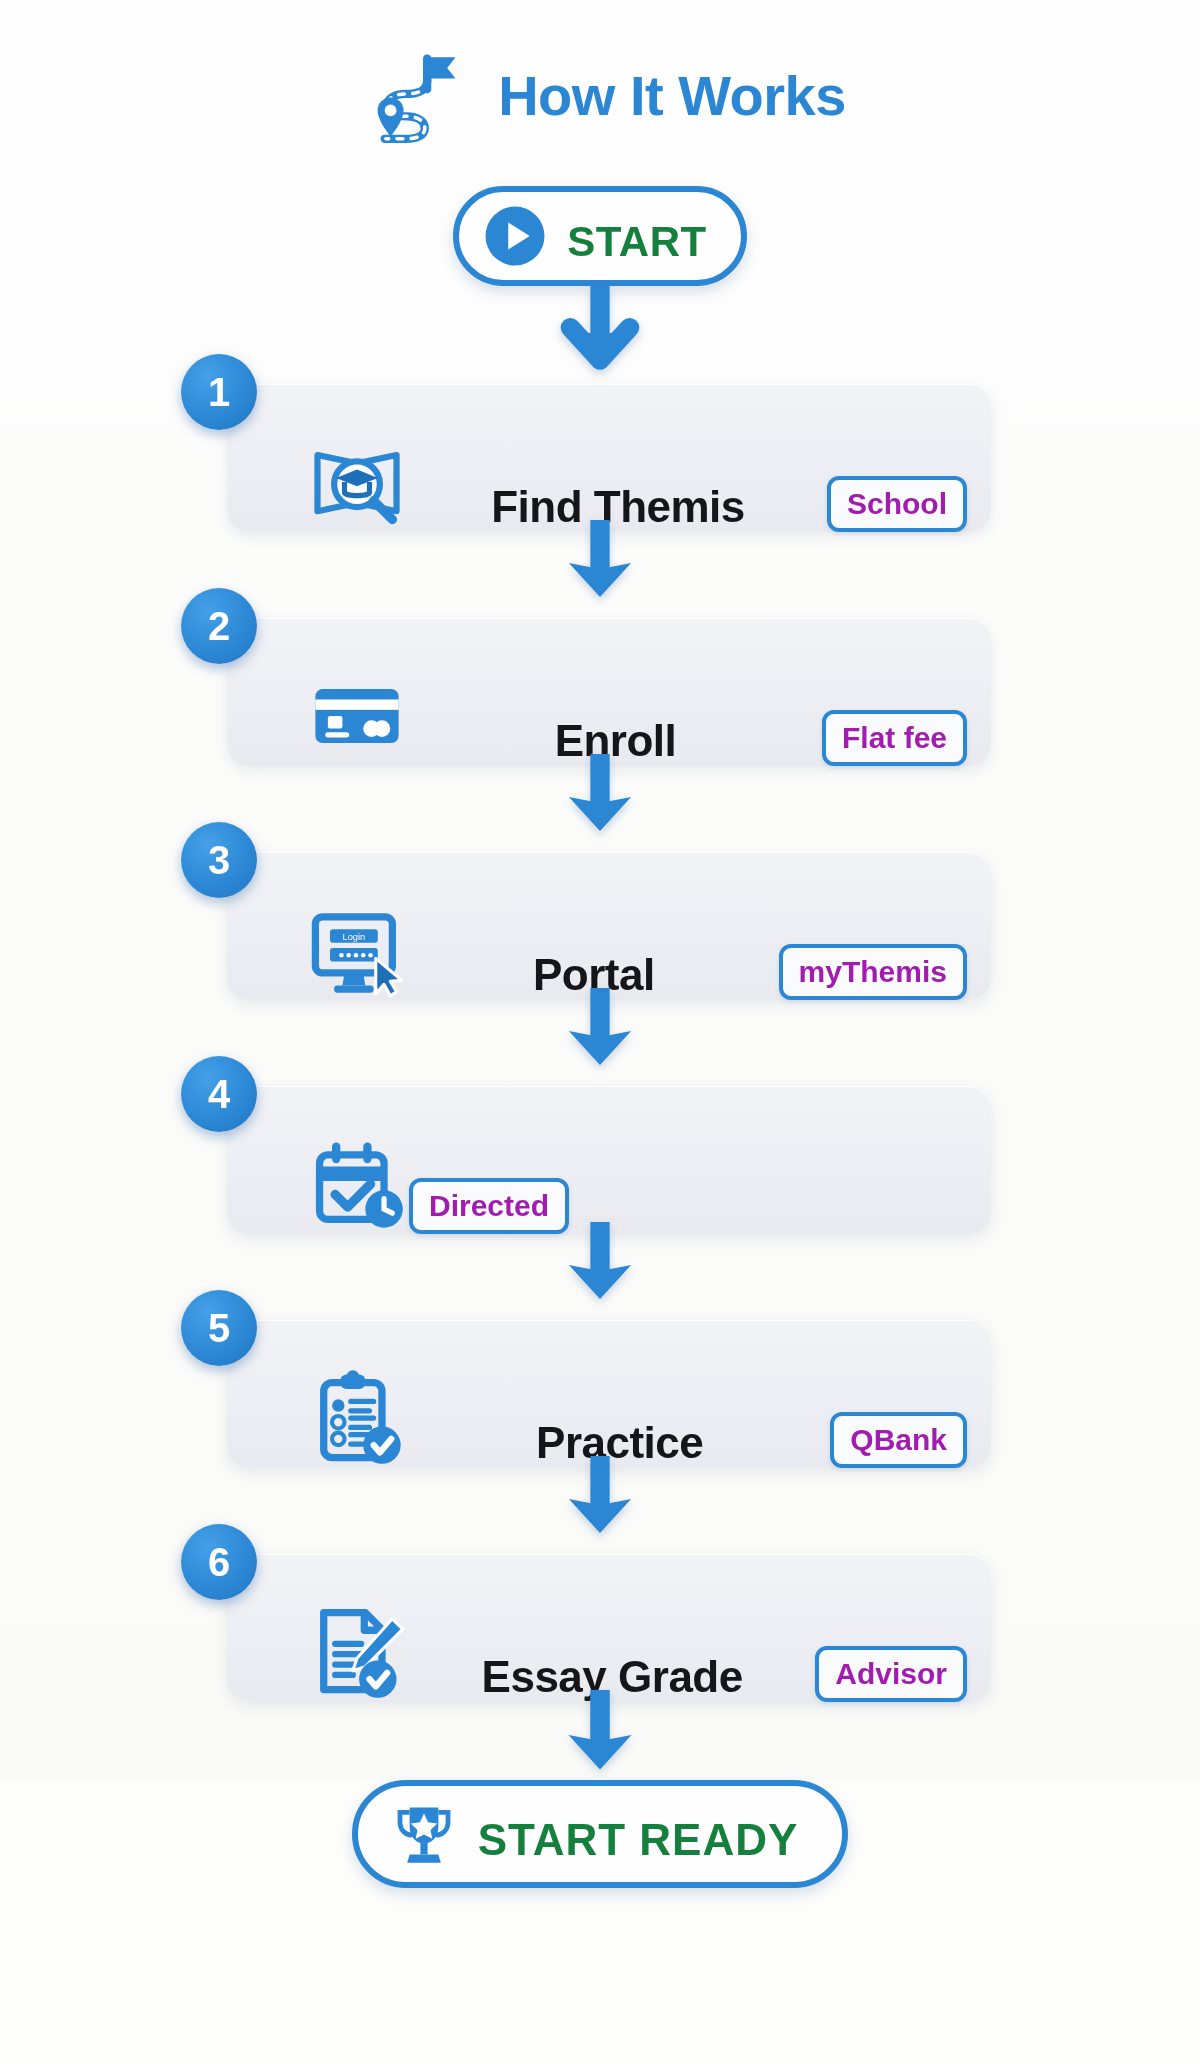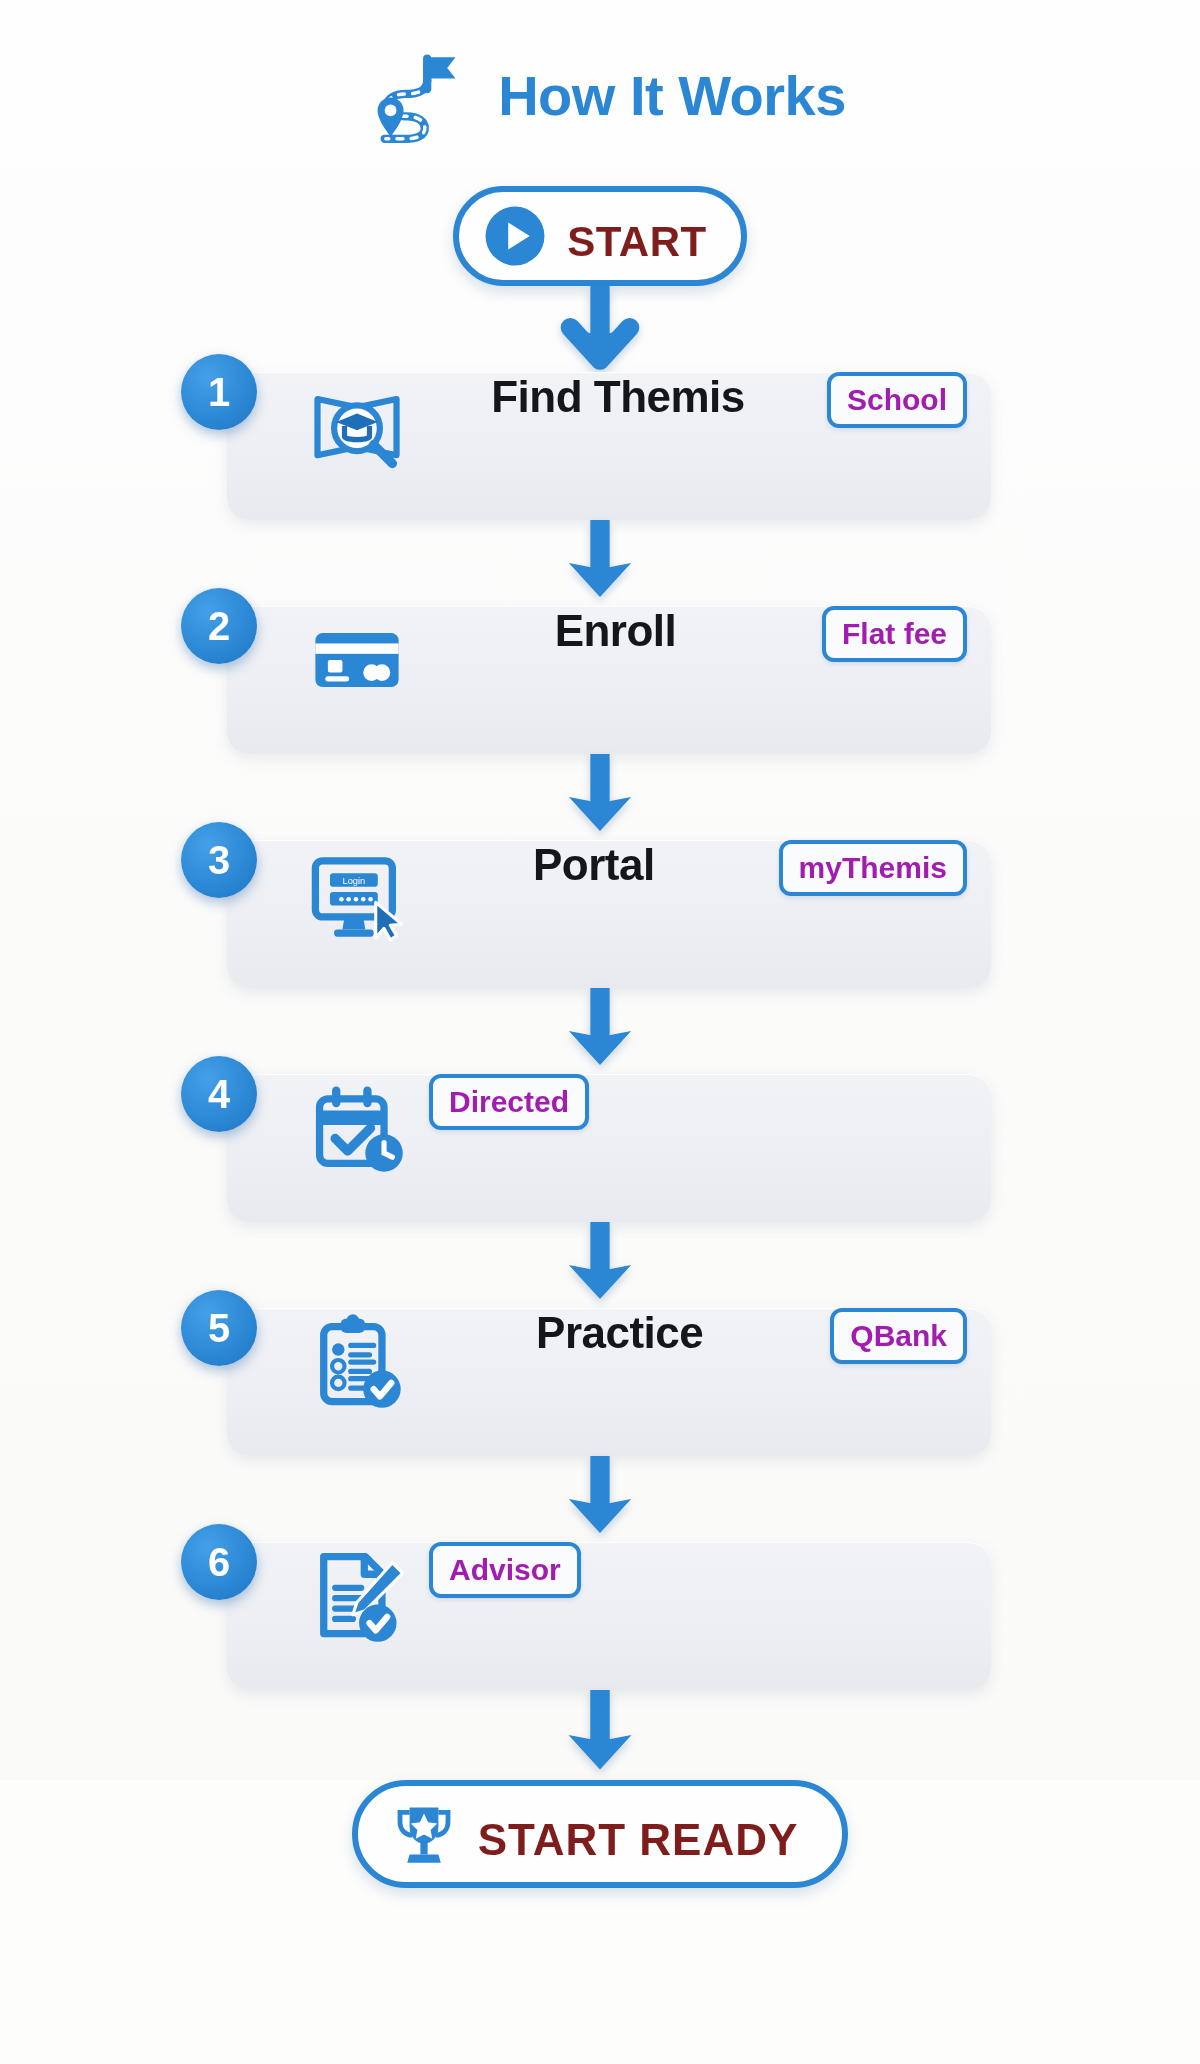--- a/index.html
+++ b/index.html
@@ -40,48 +40,47 @@
     display:flex;align-items:center;gap:18px;
     border:6px solid #2b86d4;
     border-radius:60px;
     background:#fefefe;
     box-shadow:0 6px 14px rgba(40,90,150,.18);
     padding:10px 34px 10px 22px;
   }
   .pill.start{min-width:192px;}
   .pill.end{padding:12px 44px 12px 30px;}
   .pill-label{
-    font-size:42px;font-weight:700;color:#7f1d1d;letter-spacing:.5px;
+    font-size:42px;font-weight:700;color:#15803d;letter-spacing:.5px;
     white-space:nowrap;
     margin-top:12px;
   }
   .pill.end .pill-label{font-size:44px;letter-spacing:1px;}
 
   
   .arrow-wrap{display:flex;justify-content:center;}
   .arrow{display:block;filter:drop-shadow(0 4px 4px rgba(40,90,150,.25));}
 
   
   .step{
     position:relative;
     height:148px;
     margin:0 auto;
     width:782px;
   }
   .card{
-    position:absolute;left:18px;top:0;
+    position:absolute;left:18px;top:12px;
     width:764px;height:148px;
     border-radius:22px;
     background:linear-gradient(180deg,#f2f3f7 0%,#eceef3 60%,#e8eaf0 100%);
     box-shadow:0 5px 14px rgba(60,80,120,.10),
                inset 0 1px 0 rgba(255,255,255,.9);
-    display:flex;align-items:flex-start;
+    display:flex;align-items:flex-end;
     padding:0 24px 0 78px;
     box-sizing:border-box;
-    gap:20px;
   }
   .badge-num{
     position:absolute;left:-28px;top:-18px;
     width:76px;height:76px;border-radius:50%;
     background:radial-gradient(circle at 35% 30%,#45a0e8 0%,#2b86d4 60%,#1f76c0 100%);
     box-shadow:0 5px 12px rgba(30,90,160,.35);
     display:flex;align-items:center;justify-content:center;
     color:#ffffff;font-size:40px;font-weight:600;
     z-index:5;
   }
@@ -278,20 +277,21 @@
       <div class="badge-num">6</div>
       <div class="card">
         <svg class="step-icon" viewBox="0 0 100 100">
           <path d="M18 14 L58 14 L74 30 L74 88 L18 88 Z" fill="none" stroke="#2b86d4" stroke-width="7" stroke-linejoin="round"></path>
           <path d="M57 14 L57 31 L74 31" fill="none" stroke="#2b86d4" stroke-width="7" stroke-linejoin="round"></path>
           <path d="M29 44 L54 44 M29 54 L54 54 M29 64 L50 64 M29 74 L46 74" stroke="#2b86d4" stroke-width="6" stroke-linecap="round"></path>
           <path d="M84 20 L94 30 L58 66 L46 70 L50 58 Z" fill="#2b86d4" stroke="#fefefe" stroke-width="3" stroke-linejoin="round"></path>
           <circle cx="70" cy="78" r="18" fill="#2b86d4"></circle>
           <path d="M62 78 L68 85 L79 72" stroke="#fefefe" stroke-width="6" fill="none" stroke-linecap="round" stroke-linejoin="round"></path>
         </svg>
+        <div class="step-label">Essay Grade</div>
         <div class="tag">Advisor</div>
       </div>
     </div>
 
     <div class="arrow-wrap">
       <svg class="arrow" width="90" height="90" viewBox="0 0 60 58">
         <path d="M30 0 L30 34" stroke="#2b86d4" stroke-width="13" stroke-linecap="round"></path>
         <path d="M30 52 L9 29 L30 33 L51 29 Z" fill="#2b86d4"></path>
       </svg>
     </div>

